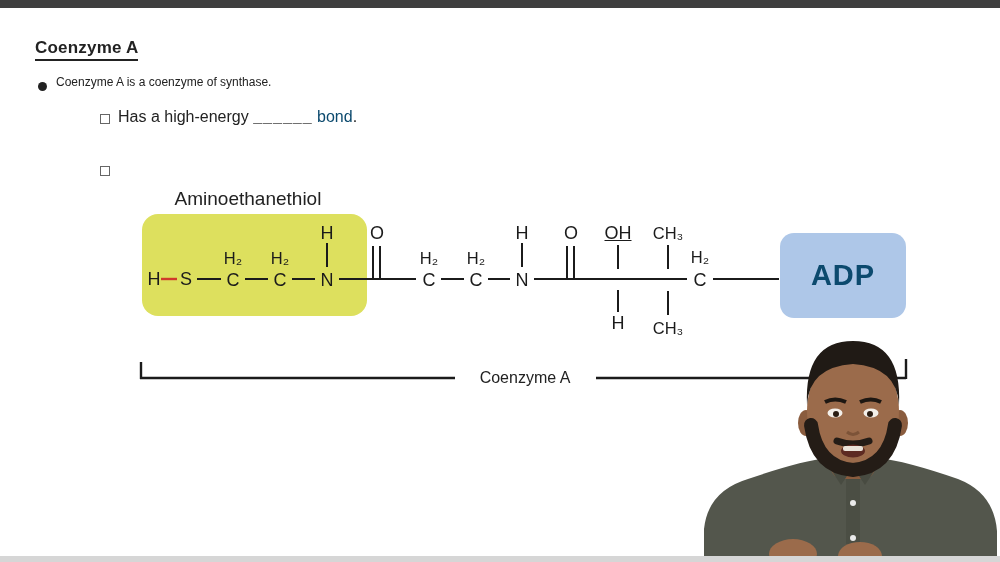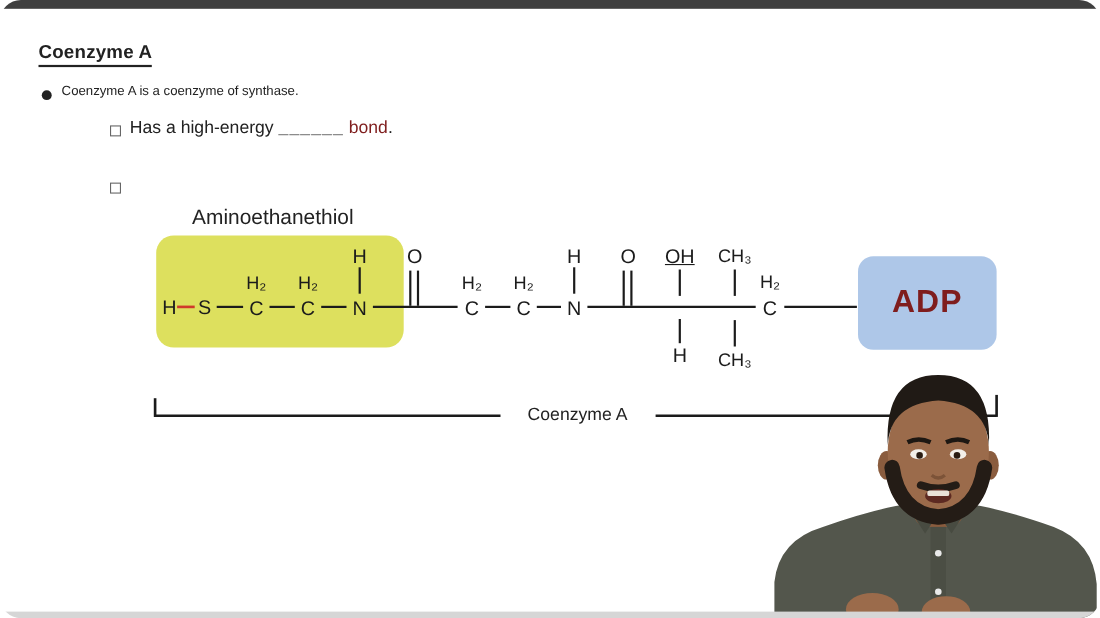--- a/index.html
+++ b/index.html
@@ -1,50 +1,49 @@
 <!DOCTYPE html>
 <html><head>
 <meta charset="utf-8">
 <style>
   html,body{margin:0;padding:0;background:#fff;}
   .stage{
     position:relative;width:1000px;height:562px;overflow:hidden;
     background:#ffffff;font-family:"Liberation Sans","DejaVu Sans",sans-serif;
     color:#222;
-    border-radius:19px;
   }
   .top-bar{position:absolute;left:0;top:0;width:1000px;height:8px;background:#3f3f3f;}
   .bottom-bar{position:absolute;left:0;bottom:0;width:1000px;height:6px;background:#d6d6d6;z-index:9;}
 
   .title{
     position:absolute;left:35px;top:38px;font-size:17px;font-weight:bold;
     border-bottom:2px solid #222;padding-bottom:1px;letter-spacing:.2px;
   }
   .bullet-row{position:absolute;font-size:12px;white-space:nowrap;}
   .dot{
     position:absolute;left:38px;top:82px;width:9px;height:9px;border-radius:50%;background:#222;
   }
   .sq{
     position:absolute;width:8px;height:8px;border:1.5px solid #666;background:#fff;
   }
   .sub-row{position:absolute;font-size:16px;white-space:nowrap;}
-  .red{color:#7f1d1d;}
+  .red{color:#0c4a6e;}
   .blank{letter-spacing:1px;font-weight:bold;}
 
   .grp-label{position:absolute;transform:translateX(-50%);font-size:19px;white-space:nowrap;}
 
   .hl-yellow{
     position:absolute;left:142px;top:214px;width:225px;height:102px;
     background:#dde05e;border-radius:16px;z-index:1;
   }
   .adp-box{
     position:absolute;left:780px;top:233px;width:126px;height:85px;
     background:#aec7e8;border-radius:14px;z-index:1;
     display:flex;align-items:center;justify-content:center;
-    font-size:29px;font-weight:bold;color:#7f1d1d;letter-spacing:1px;
+    font-size:29px;font-weight:bold;color:#0c4a6e;letter-spacing:1px;
   }
   .mol-layer{position:absolute;left:0;top:0;z-index:2;pointer-events:none;}
   .atom{
     position:absolute;transform:translate(-50%,-50%);font-size:18px;color:#1b1b1b;
     z-index:3;white-space:nowrap;line-height:1;
   }
   .atom-sm{font-size:16.5px;}
   .bracket-label{
     position:absolute;left:525px;top:378px;transform:translate(-50%,-50%);
     font-size:16px;z-index:2;white-space:nowrap;

